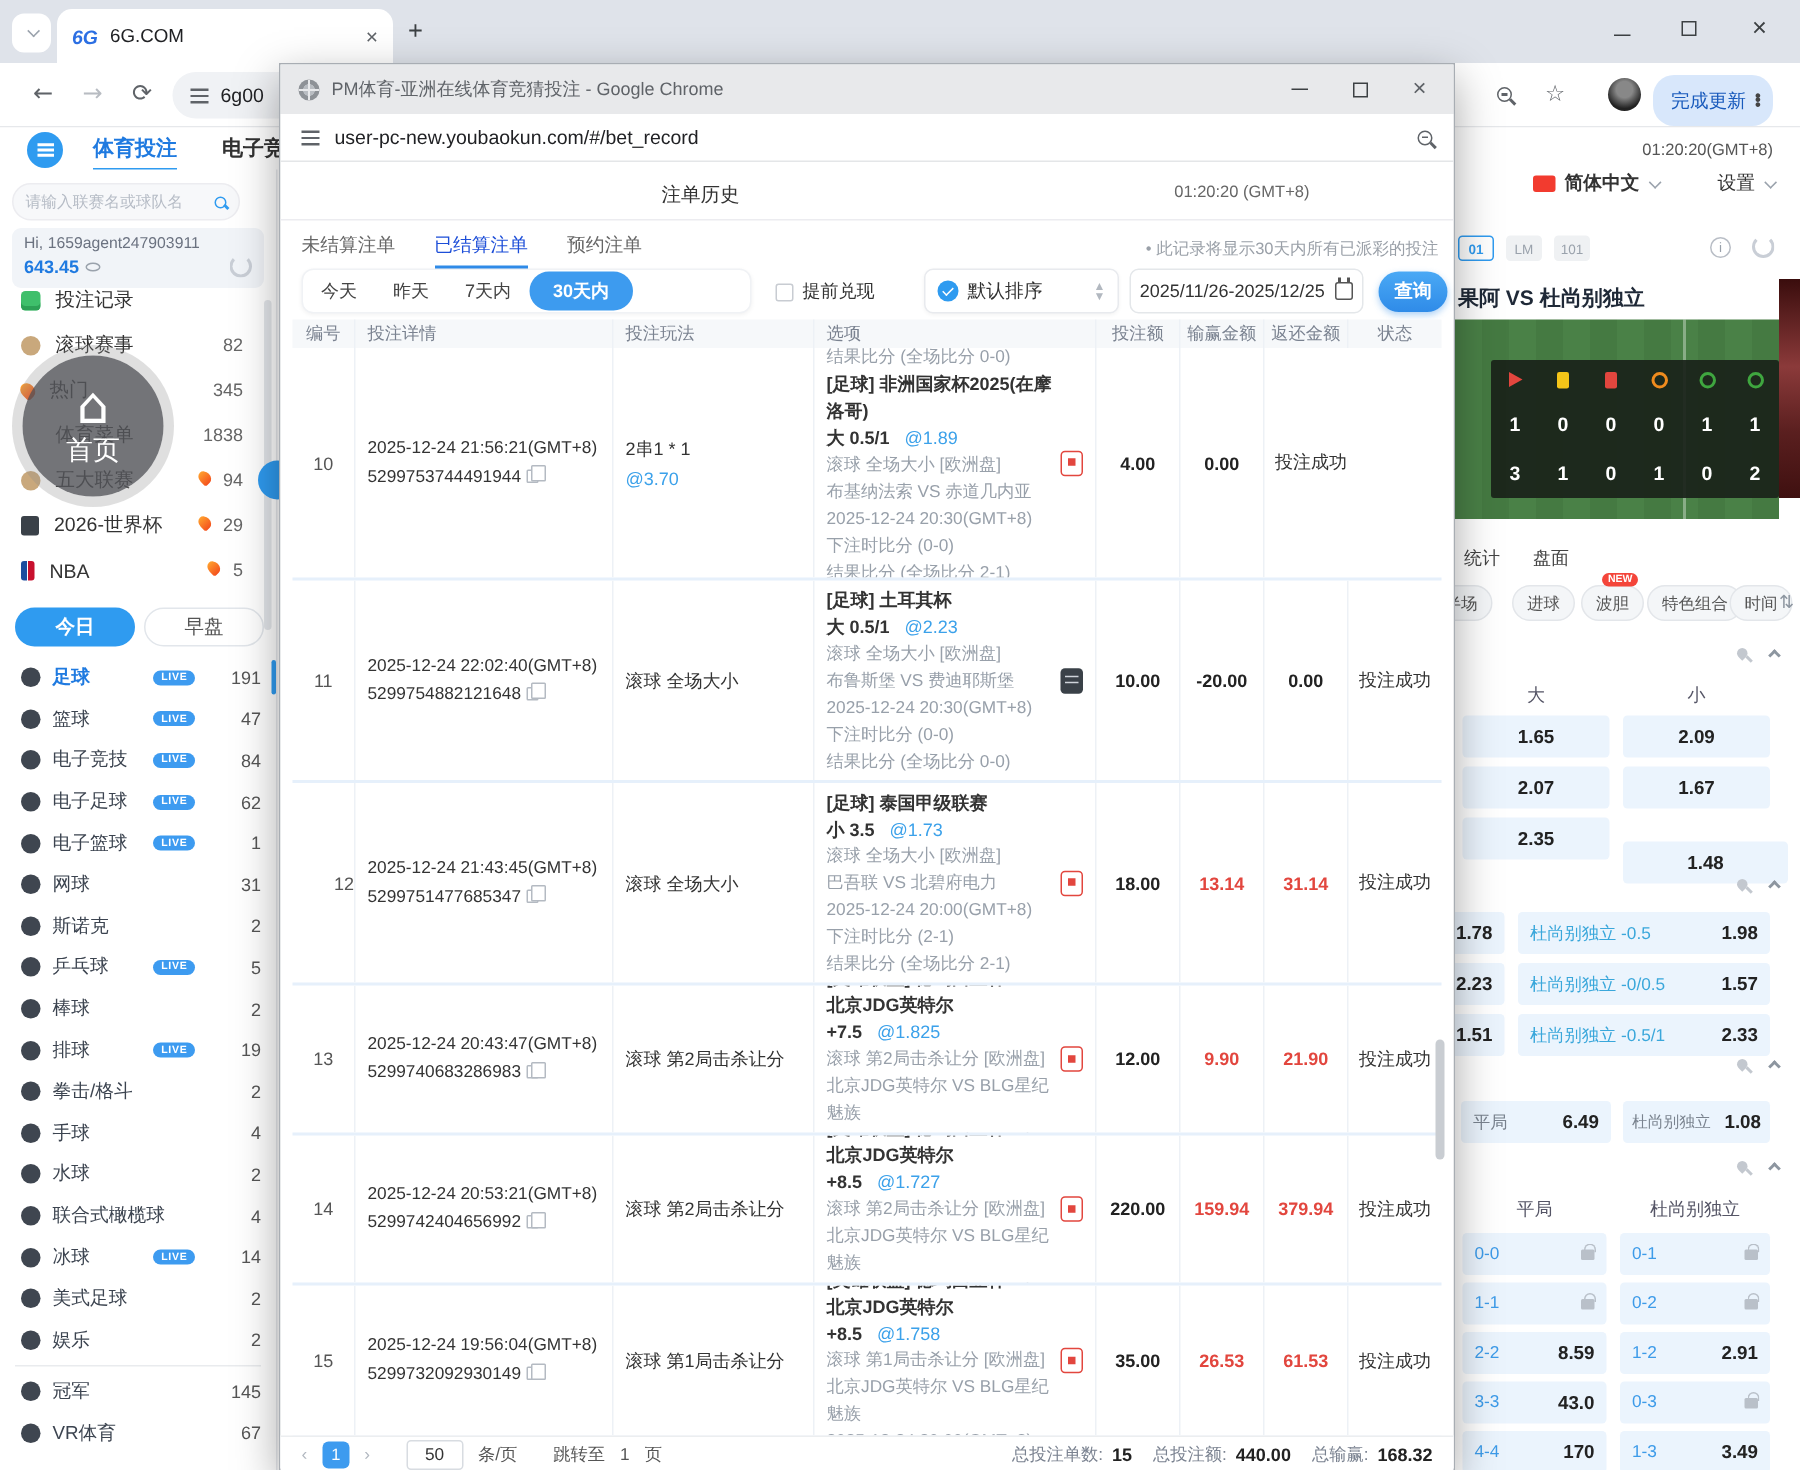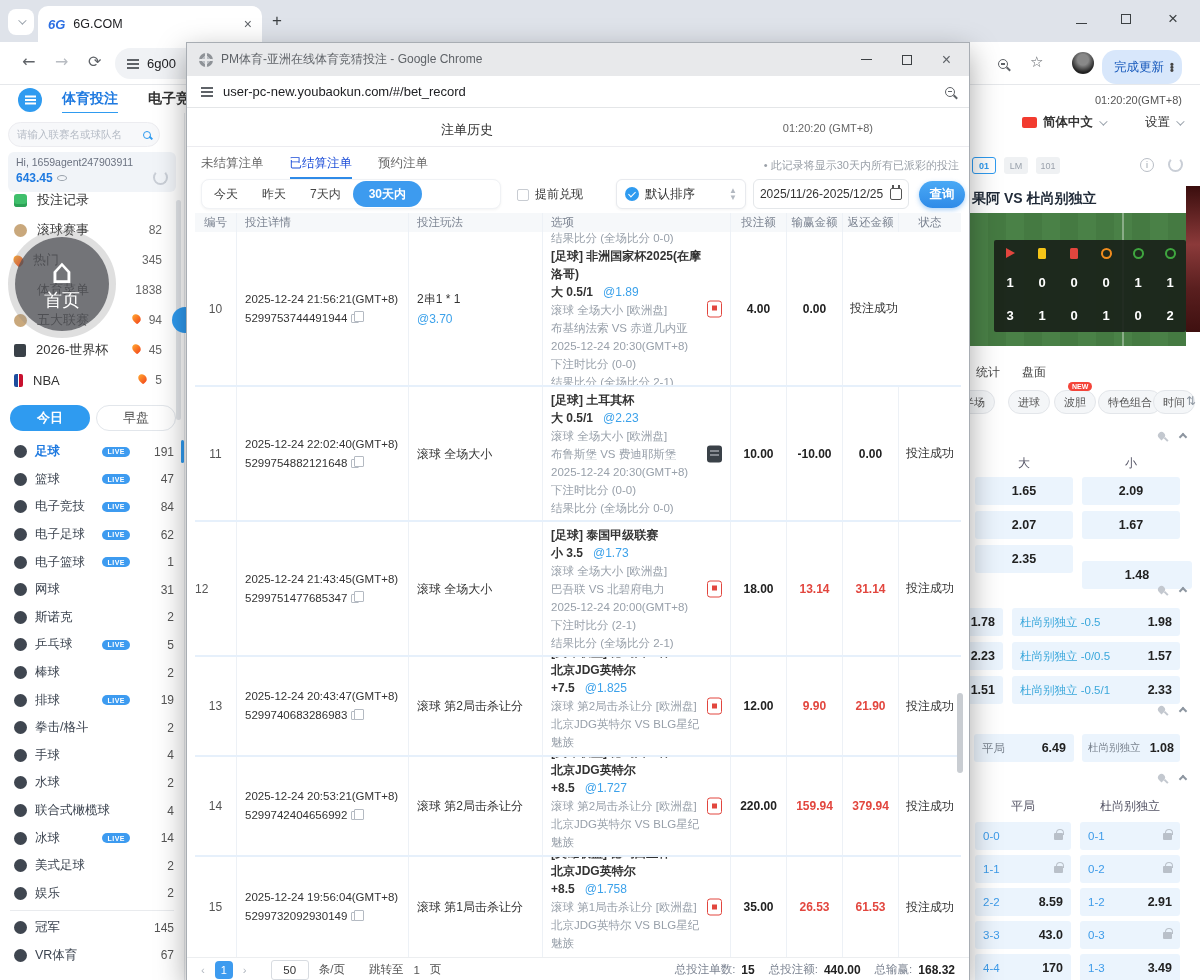--- a/index.html
+++ b/index.html
@@ -257,21 +257,21 @@
         <span class="mcount"><span>1838</span></span>
       </div>
       <div class="mitem">
         <span class="icball"></span>
         <span>五大联赛</span>
         <span class="mcount"><span class="flame" style="margin-right: 8px; transform: rotate(-45deg) scale(0.85);"></span><span>94</span></span>
       </div>
       <div class="mitem">
         <span class="icdark"></span>
         <span>2026-世界杯</span>
-        <span class="mcount"><span class="flame" style="margin-right: 8px; transform: rotate(-45deg) scale(0.85);"></span><span>45</span></span>
+        <span class="mcount"><span class="flame" style="margin-right: 8px; transform: rotate(-45deg) scale(0.85);"></span><span>29</span></span>
       </div>
       <div class="mitem">
         <span class="icnba"></span>
         <span>NBA</span>
         <span class="mcount"><span class="flame" style="margin-right: 8px; transform: rotate(-45deg) scale(0.85);"></span><span>5</span></span>
       </div>
     </div>
   <div class="abs daytab" style="left:10px;top:405px;width:80px;background:#2f9bf0;color:#fff;font-weight:bold;">今日</div>
   <div class="abs daytab" style="left:96px;top:405px;width:80px;background:#fff;border:1px solid #e2e6eb;color:#555;">早盘</div>
   <div class="abs" id="sports-list" style="left:0;top:438px;width:184px;">
@@ -659,31 +659,31 @@
               <div class="ln-d">布鲁斯堡 VS 费迪耶斯堡</div>
               <div class="ln-d">2025-12-24 20:30(GMT+8)</div>
               <div class="ln-d">下注时比分 (0-0)</div>
               <div class="ln-d">结果比分 (全场比分 0-0)</div>
               <span class="selic-dark"></span>
             </div>
             <div class="bc" style="width: 56px;">
               <div class="numv">10.00</div>
             </div>
             <div class="bc" style="width: 56px;">
-              <div class="numv">-10.00</div>
+              <div class="numv">-20.00</div>
             </div>
             <div class="bc" style="width: 56px;">
               <div class="numv">0.00</div>
             </div>
             <div class="bc" style="width: 62px;">
               <div class="statusv">投注成功</div>
             </div>
           </div>
           <div class="brow" style="height: 135px;">
-            <div class="bc" style="width: 42px; align-items: flex-start; font-size: 12px; color: rgb(85, 85, 85);">
+            <div class="bc" style="width: 42px; align-items: flex-end; font-size: 12px; color: rgb(85, 85, 85);">
               <span>12</span>
             </div>
             <div class="bc" style="width: 172px; padding-left: 8px; font-size: 11.5px; color: rgb(51, 51, 51); line-height: 19px;">
               <div>2025-12-24 21:43:45(GMT+8)</div>
               <div>5299751477685347<span class="copyic"></span></div>
             </div>
             <div class="bc" style="width: 134px; padding-left: 8px; font-size: 12px; color: rgb(51, 51, 51); line-height: 20px;">
               <div>滚球  全场大小</div>
             </div>
             <div class="bc selcell" style="width: 188px;">

